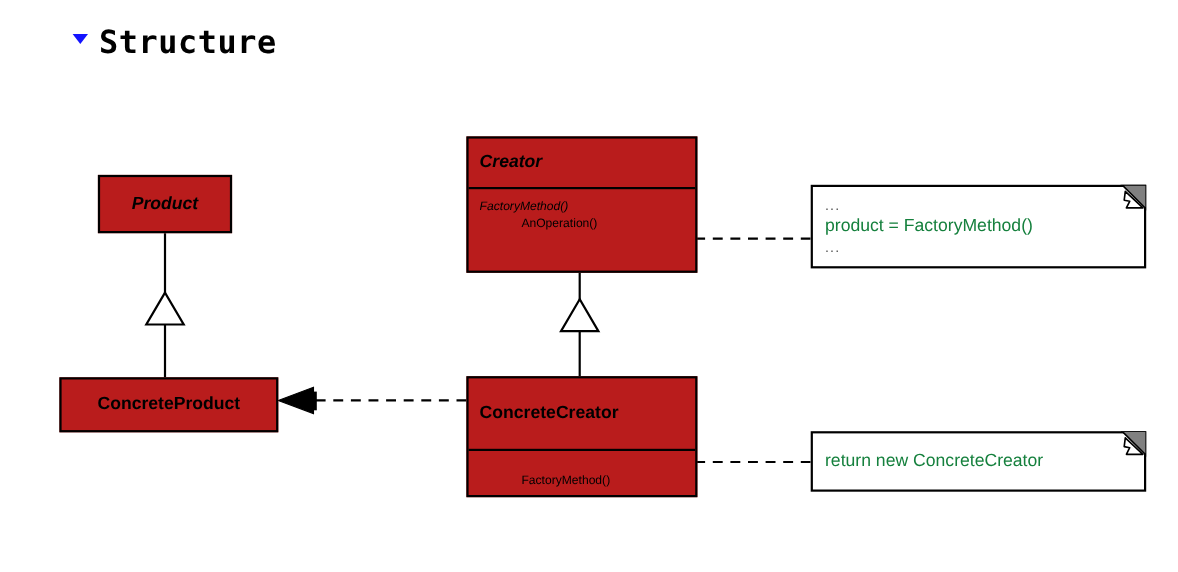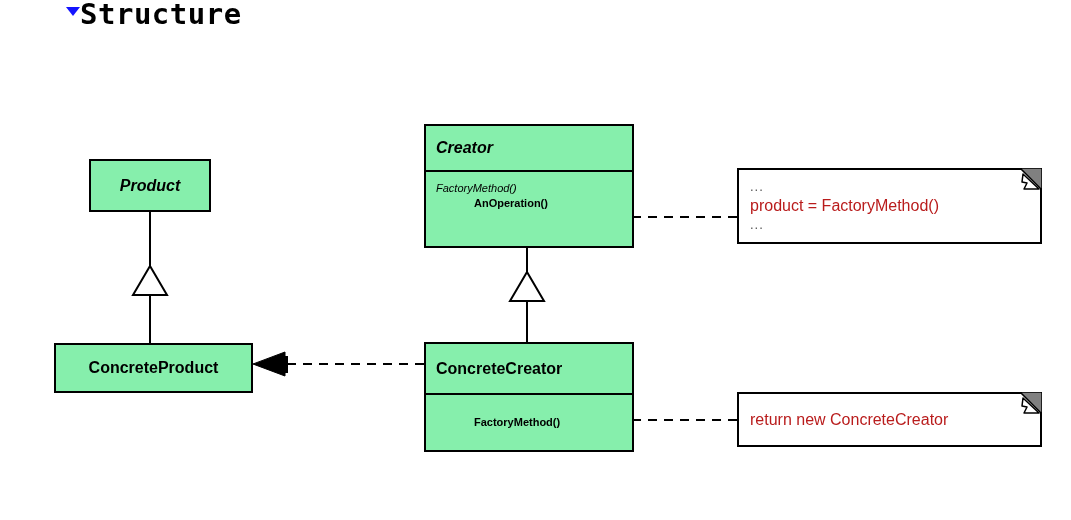--- a/index.html
+++ b/index.html
@@ -12,24 +12,24 @@
     height: 520px;
     position: relative;
     font-family: "Liberation Sans", sans-serif;
     overflow: hidden;
   }
 
   
   #section-heading {
     position: absolute;
     left: 66px;
-    top: 0;
+    top: 24px;
     display: flex;
     align-items: center;
-    gap: 0;
+    gap: 10px;
   }
   #toggle-triangle {
     width: 0;
     height: 0;
     border-left: 7px solid transparent;
     border-right: 7px solid transparent;
     border-top: 9px solid #1414ff;
     margin-top: -6px;
     cursor: pointer;
   }
@@ -52,21 +52,21 @@
   }
   #diagram-svg {
     position: absolute;
     left: 0;
     top: 0;
   }
 
   
   .uml-box {
     position: absolute;
-    background: #86efac;
+    background: #b91c1c;
     border: 2px solid #000000;
     box-sizing: border-box;
   }
   .uml-compartment {
     box-sizing: border-box;
     display: flex;
     flex-direction: column;
     justify-content: center;
   }
   .uml-compartment.divider-below {
@@ -97,37 +97,37 @@
     padding-left: 10px;
     white-space: nowrap;
     line-height: 1.35;
   }
   .member-abstract {
     font-style: italic;
     font-weight: normal;
   }
   .member-concrete {
     font-style: normal;
-    font-weight: bold;
+    font-weight: normal;
     padding-left: 48px;
   }
 
   
   .uml-note {
     position: absolute;
     background: #ffffff;
     border: 2px solid #000000;
     box-sizing: border-box;
     display: flex;
     flex-direction: column;
     justify-content: center;
   }
   .note-line {
     font-size: 16px;
-    color: #b91c1c;
+    color: #15803d;
     padding-left: 11px;
     white-space: nowrap;
     line-height: 1.5;
   }
   .note-line.ellipsis {
     font-size: 13px;
     letter-spacing: 1px;
     color: #555555;
     line-height: 1.1;
   }
@@ -202,21 +202,21 @@
     <div class="uml-compartment divider-below" style="height:46px;">
       <div class="uml-name left name-abstract">Creator</div>
     </div>
     <div class="uml-compartment" style="height:74px; justify-content:flex-start; padding-top:9px;">
       <div class="uml-member member-abstract">FactoryMethod()</div>
       <div class="uml-member member-concrete">AnOperation()</div>
     </div>
   </div>
 
   <div class="uml-box" style="left:424px; top:342px; width:210px; height:110px;">
-    <div class="uml-compartment divider-below" style="height:51px;">
+    <div class="uml-compartment divider-below" style="height:66px;">
       <div class="uml-name left name-concrete">ConcreteCreator</div>
     </div>
     <div class="uml-compartment" style="height:55px;">
       <div class="uml-member member-concrete">FactoryMethod()</div>
     </div>
   </div>
 
   <div class="uml-note" style="left:737px; top:168px; width:305px; height:76px;">
     <div class="note-line ellipsis">...</div>
     <div class="note-line">product = FactoryMethod()</div>

